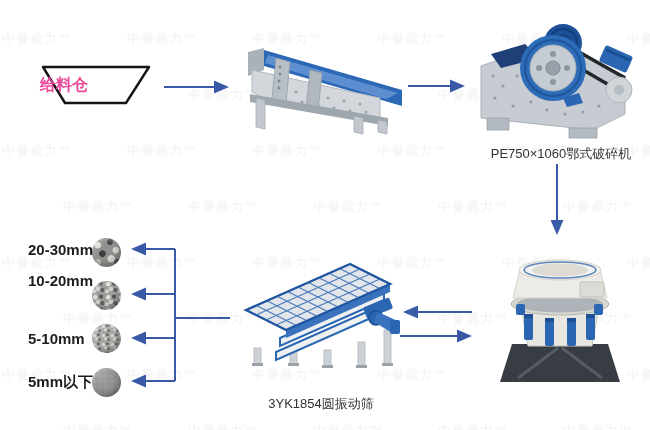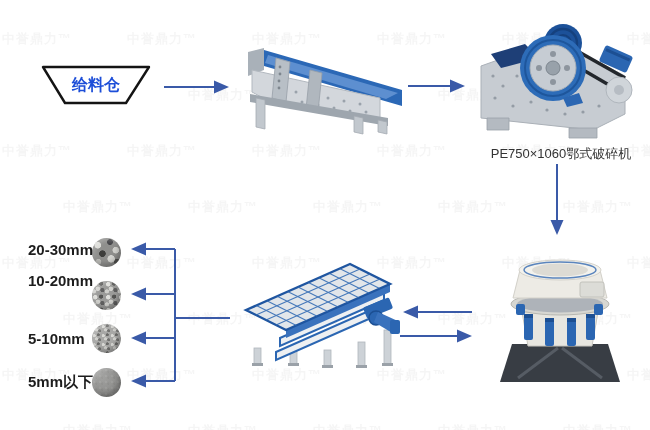--- a/index.html
+++ b/index.html
@@ -19,22 +19,22 @@
     position:absolute;font-size:13px;font-weight:bold;white-space:nowrap;
     color:rgba(110,110,110,0.07);letter-spacing:1px;
   }
   
   #connectors{position:absolute;left:0;top:0;z-index:2;}
   .cl{stroke:var(--arrow);stroke-width:2;fill:none;}
   .ah{fill:var(--arrow);stroke:none;}
   
   #hopper-shape{position:absolute;left:40px;top:64px;z-index:3;}
   #hopper-label{
-    position:absolute;left:40px;top:75px;width:112px;text-align:center;z-index:4;
-    font-size:16px;font-weight:bold;color:#1d4ed8;
+    position:absolute;left:40px;top:75px;width:112px;text-align:left;z-index:4;
+    font-size:16px;font-weight:bold;color:#ec4899;
   }
   
   .machine{position:absolute;z-index:3;}
   #feeder-img{left:238px;top:36px;}
   #jaw-img{left:473px;top:14px;}
   #cone-img{left:488px;top:252px;}
   #screen-img{left:240px;top:260px;}
   
   .mlabel{
     position:absolute;z-index:4;width:190px;text-align:center;
@@ -319,20 +319,21 @@
         <line x1="0" y1="0.75" x2="1" y2="0.75" vector-effect="non-scaling-stroke"></line>
       </g>
     </g>
     <g>
       <rect x="124" y="42" width="28" height="12" rx="2" fill="#2b66b2" transform="rotate(-22 138 48)"></rect>
       <circle cx="136" cy="58" r="7" fill="#2b66b2" stroke="#1c4f93" stroke-width="1.5"></circle>
       <polygon points="138,52 160,62 154,74 134,62" fill="#3a72bd"></polygon>
       <rect x="150" y="60" width="10" height="14" rx="2" fill="#2b66b2"></rect>
     </g>
   </svg>
+  <div id="screen-label" class="mlabel">3YK1854圆振动筛</div>
 
   <div class="psize" style="top:241px">20-30mm</div>
   <div class="psize" style="top:272px">10-20mm</div>
   <div class="psize" style="top:330px">5-10mm</div>
   <div class="psize" style="top:373px">5mm以下</div>
 
   <div class="pcircle tex-coarse" style="top:238px"></div>
   <div class="pcircle tex-medium" style="top:281px"></div>
   <div class="pcircle tex-fine" style="top:324px"></div>
   <div class="pcircle tex-powder" style="top:368px"></div>

